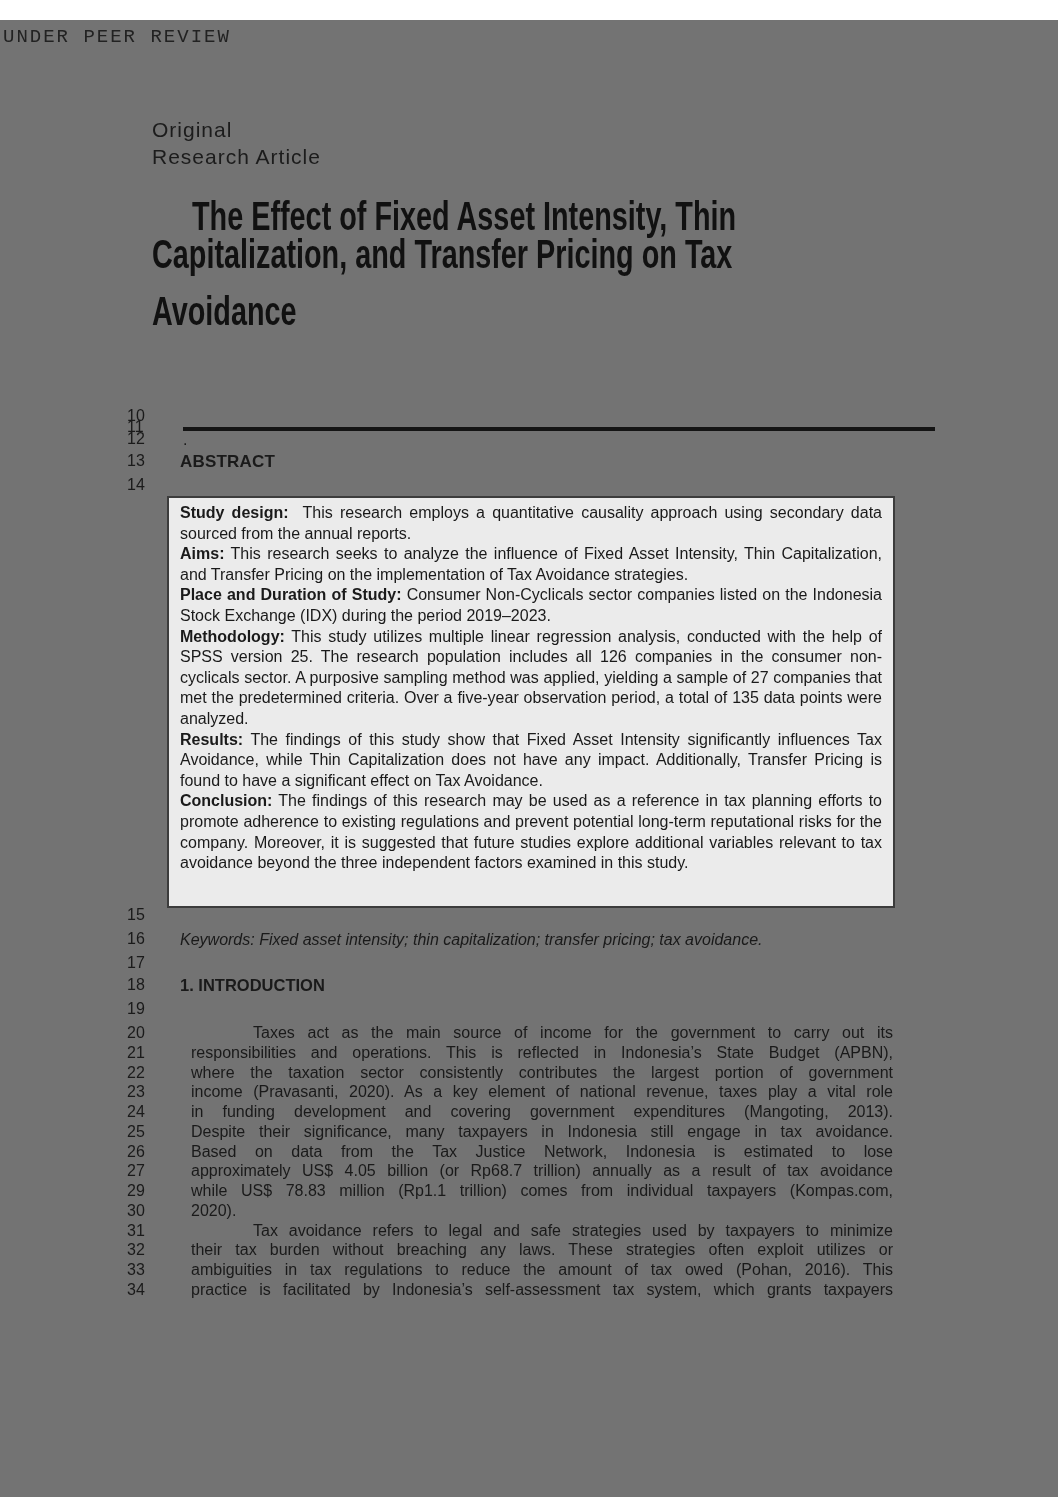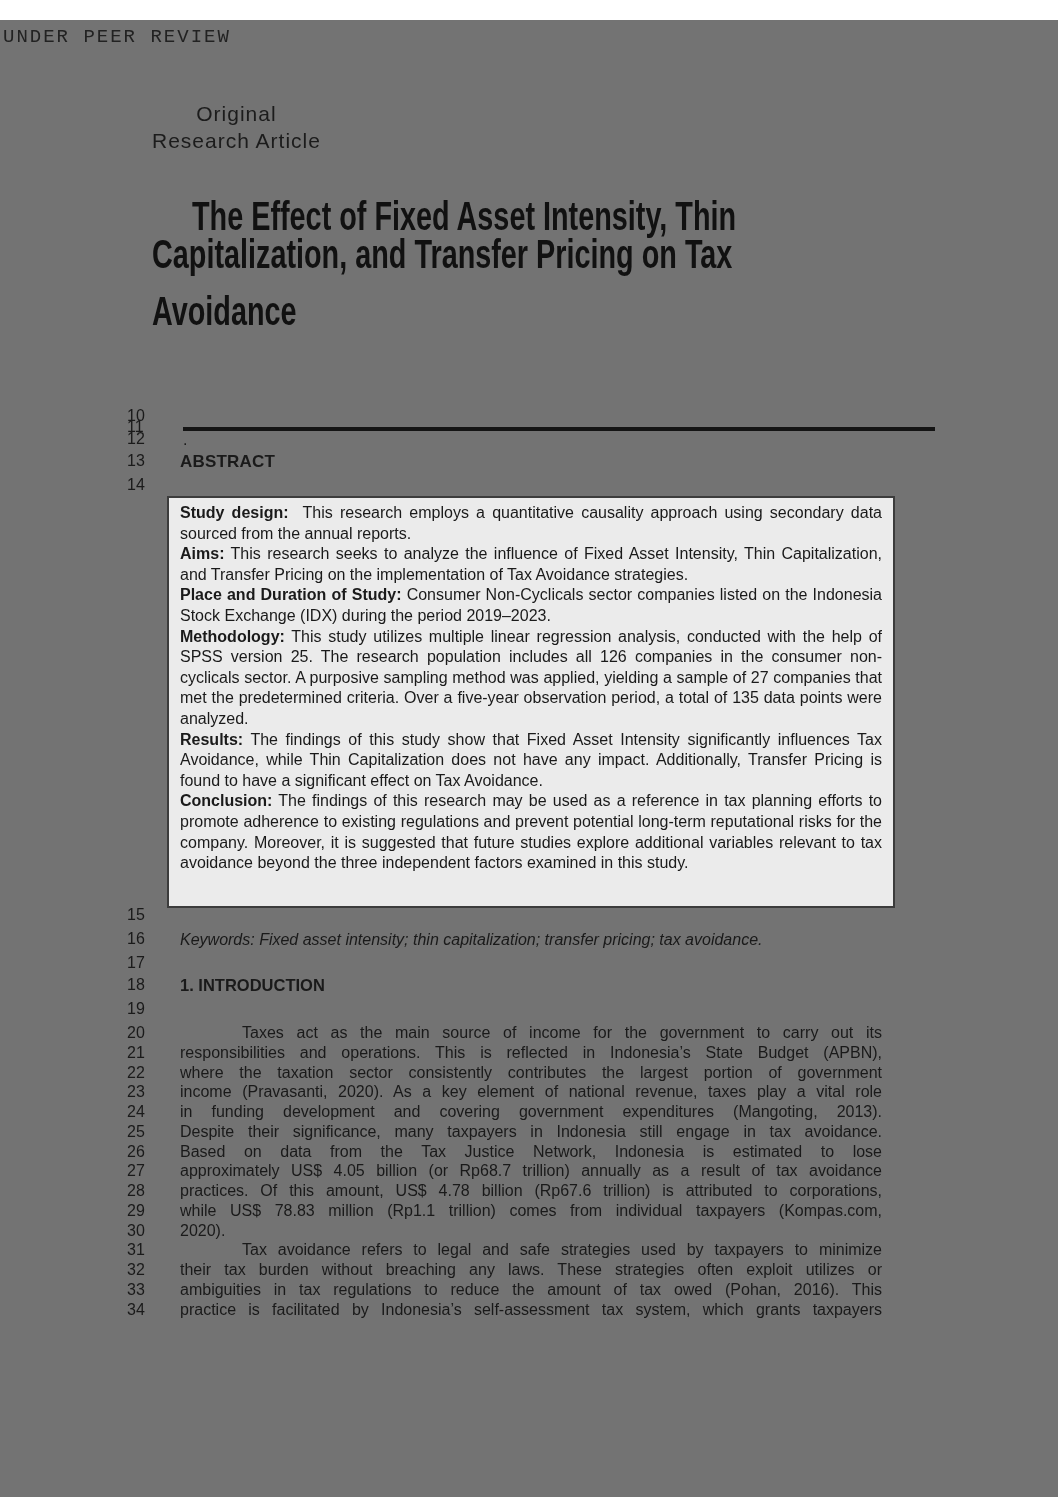--- a/index.html
+++ b/index.html
@@ -5,21 +5,21 @@
   html,body{margin:0;padding:0;background:#fff;}
   .page{
     position:relative; width:1058px; height:1497px; background:#737373;
     font-family:"Liberation Sans", sans-serif; color:#1a1a1a; overflow:hidden;margin-top:20px;
   }
   .watermark{
     position:absolute; left:3px; top:6px;
     font-family:"Liberation Mono", monospace; font-size:19px; letter-spacing:2px;
     color:#222; white-space:nowrap;
   }
-  .article-type{position:absolute; left:152px; top:80px; font-size:21px; line-height:27px; letter-spacing:1px; color:#1c1c1c;text-align:center;}
+  .article-type{position:absolute; left:152px; top:96px; font-size:21px; line-height:27px; letter-spacing:1px; color:#1c1c1c;}
   .title-line{
     position:absolute; font-weight:bold; font-size:40px; line-height:40px; color:#111;
     transform:scaleX(0.72); transform-origin:0 0; white-space:nowrap;
   }
   .title-l1{left:192px; top:176px;}
   .title-l2{left:152px; top:214px;}
   .title-l3{left:152px; top:271px;}
 
   .gnum{position:absolute; left:127px; font-size:16px; line-height:16px; color:#1a1a1a;}
   .rule{position:absolute; left:183px; top:407px; width:752px; height:4px; background:#141414;}
@@ -32,21 +32,21 @@
     background:#ebebeb; border:2px solid #3c3c3c; padding:5px 11px;
     font-size:16px; line-height:20.6px;
   }
   .abs-p{margin:0; text-align:justify;}
   .abs-label{font-weight:bold;}
 
   .keywords-line{position:absolute; left:180px; top:911px; font-style:italic; font-size:16px; line-height:18px; white-space:nowrap;}
   .intro-heading{position:absolute; left:180px; top:956px; font-weight:bold; font-size:16.5px; line-height:18px;}
 
   .body-block{position:absolute; left:127px; top:1003px; width:755px;}
-  .bl{display:flex; height:19.75px; line-height:19.75px;}
+  .bl{display:flex; height:19.75px; line-height:19.75px;gap:11px;}
   .bl-num{width:53px; flex:0 0 53px; font-size:16px;}
   .bl-text{width:702px; flex:0 0 702px; font-size:16px; text-align:justify; text-align-last:justify; overflow:hidden;}
   .bl-text.nojust{text-align-last:left;}
   .bl-text.indent{text-indent:62px;}
 </style>
 </head>
 <body>
 
 <div class="page">
 
@@ -115,24 +115,20 @@
       </div>
     <div class="bl">
         <span class="bl-num">26</span>
         <div class="bl-text">Based on data from the Tax Justice Network, Indonesia is estimated to lose</div>
       </div>
     <div class="bl">
         <span class="bl-num">27</span>
         <div class="bl-text">approximately US$ 4.05 billion (or Rp68.7 trillion) annually as a result of tax avoidance</div>
       </div>
     <div class="bl">
-        <span class="bl-num">28</span>
-        <div class="bl-text">practices. Of this amount, US$ 4.78 billion (Rp67.6 trillion) is attributed to corporations,</div>
-      </div>
-    <div class="bl">
         <span class="bl-num">29</span>
         <div class="bl-text">while US$ 78.83 million (Rp1.1 trillion) comes from individual taxpayers (Kompas.com,</div>
       </div>
     <div class="bl">
         <span class="bl-num">30</span>
         <div class="bl-text nojust">2020).</div>
       </div>
     <div class="bl">
         <span class="bl-num">31</span>
         <div class="bl-text indent">Tax avoidance refers to legal and safe strategies used by taxpayers to minimize</div>

